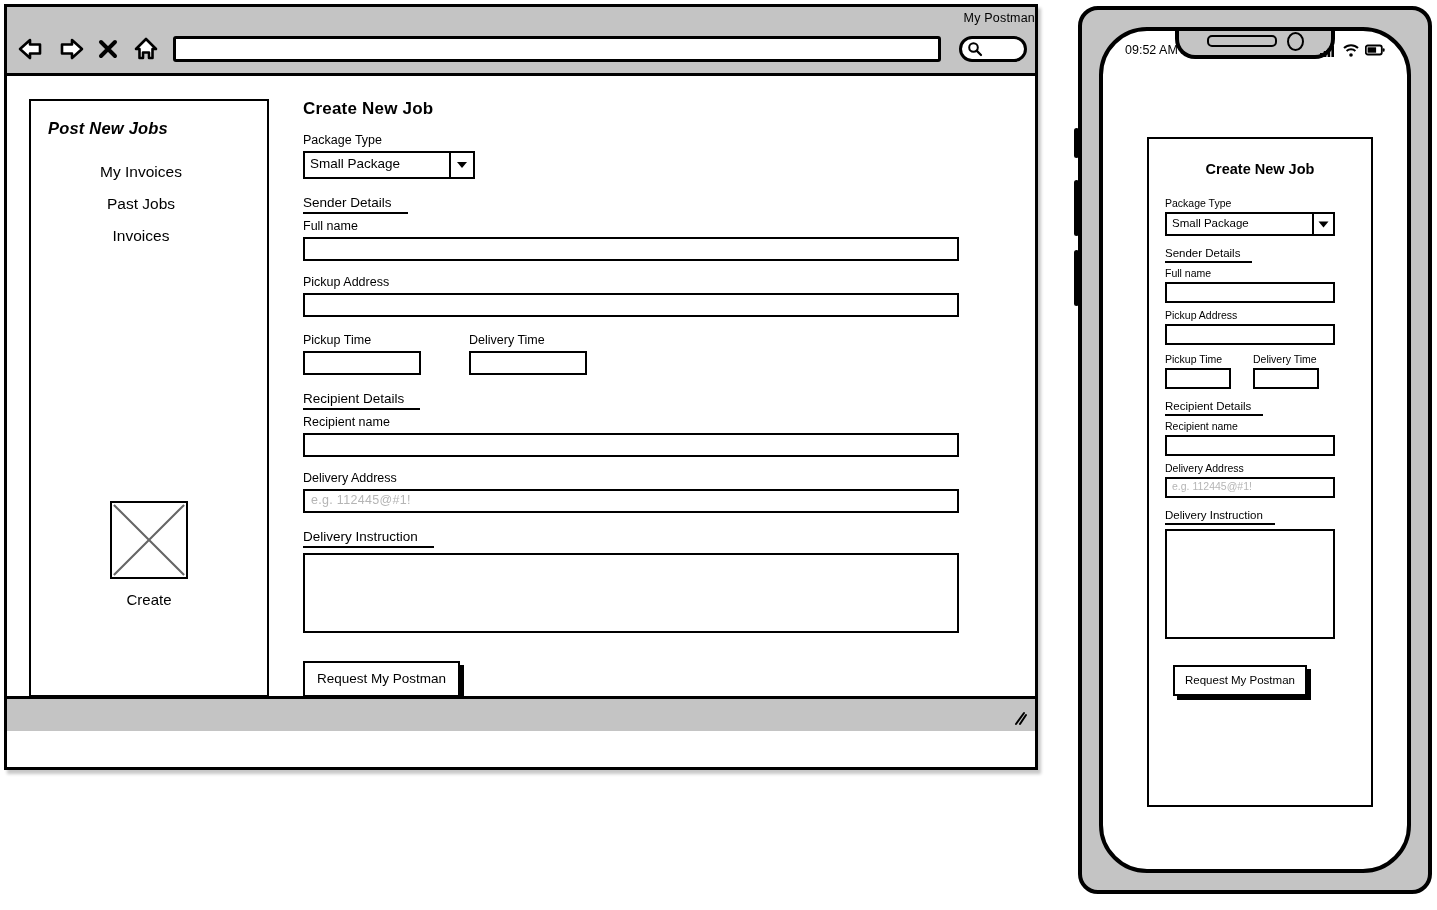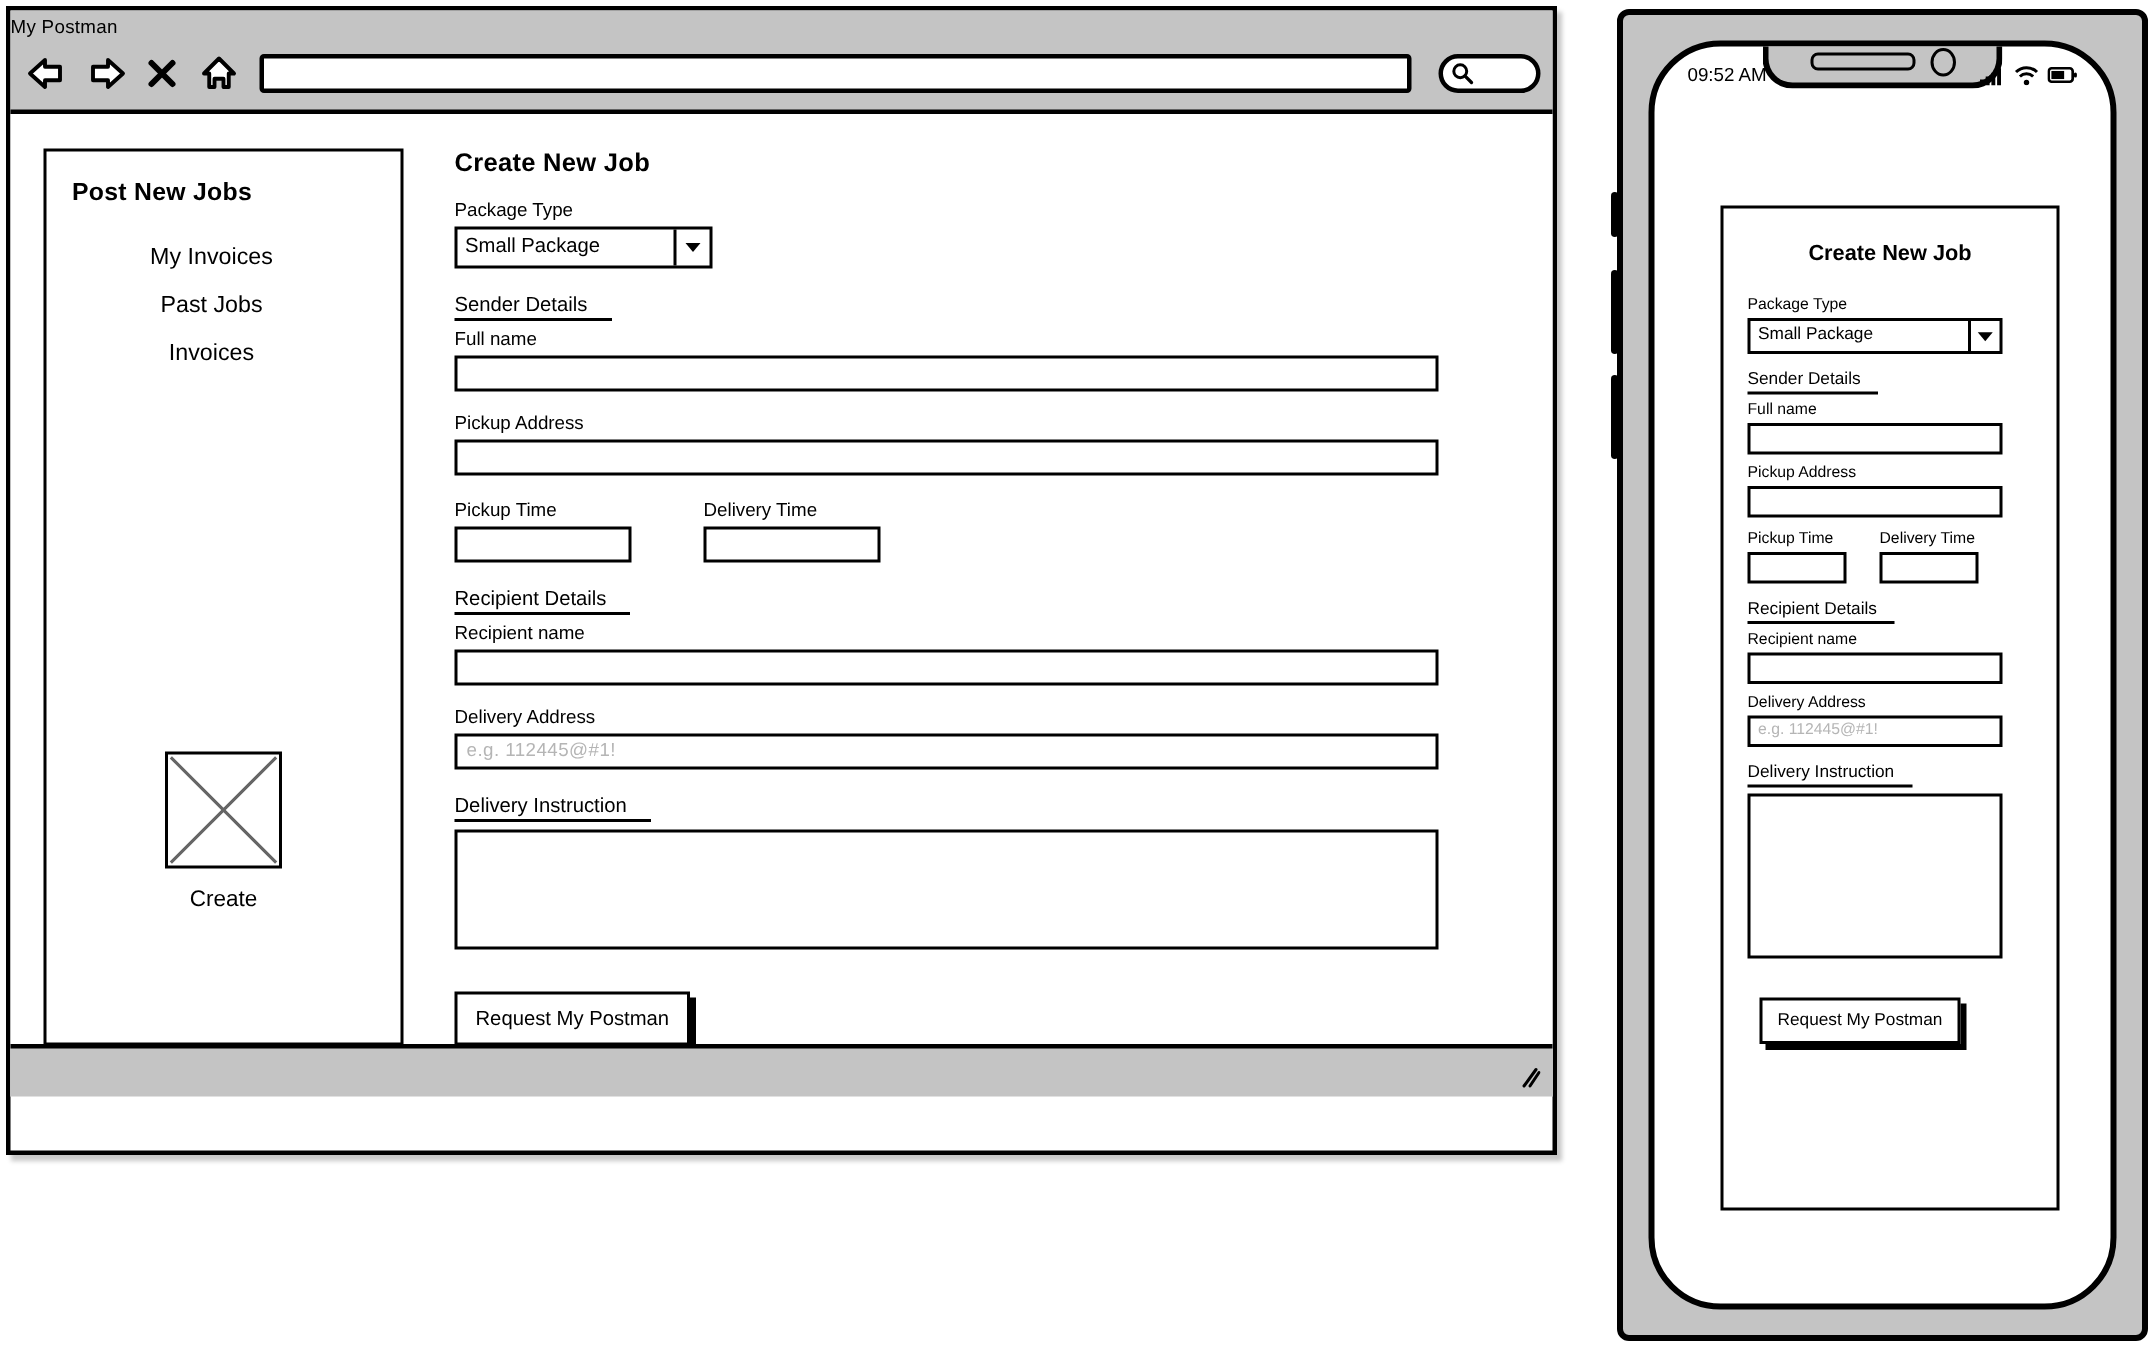--- a/index.html
+++ b/index.html
@@ -29,21 +29,21 @@
     box-shadow: 3px 4px 3px rgba(0,0,0,0.22);
   }
   .browser-chrome {
     position: relative;
     height: 69px;
     background: #c4c4c4;
     border-bottom: 3px solid #000;
     box-sizing: border-box;
   }
   .window-title {
-    text-align: left;
+    text-align: right;
     font-size: 12.5px;
     padding-top: 4px;
     letter-spacing: .2px;
   }
   .chrome-row {
     position: absolute;
     top: 22px;
     left: 10px;
     right: 8px;
     height: 40px;
@@ -115,20 +115,21 @@
     height: 598px;
     border: 2px solid #000;
     box-sizing: border-box;
     background: #fff;
   }
   .sidebar-title {
     font-size: 16.5px;
     font-weight: bold;
     margin: 18px 0 0 17px;
     letter-spacing: .2px;
+    font-style: italic;
   }
   .sidebar-nav {
     margin-top: 18px;
     text-align: center;
     padding-right: 16px;
   }
   .sidebar-nav .nav-item {
     font-size: 15.5px;
     padding: 7px 0;
     cursor: pointer;
@@ -240,21 +241,21 @@
   .spacer-14 { height: 14px; }
 
   
   .phone {
     position: absolute;
     left: 1078px;
     top: 6px;
     width: 354px;
     height: 888px;
     border: 4px solid #000;
-    border-radius: 8px;
+    border-radius: 20px;
     background: #c4c4c4;
     box-sizing: border-box;
   }
   .phone-screen {
     position: absolute;
     left: 17px;
     top: 17px;
     right: 17px;
     bottom: 17px;
     background: #fff;

